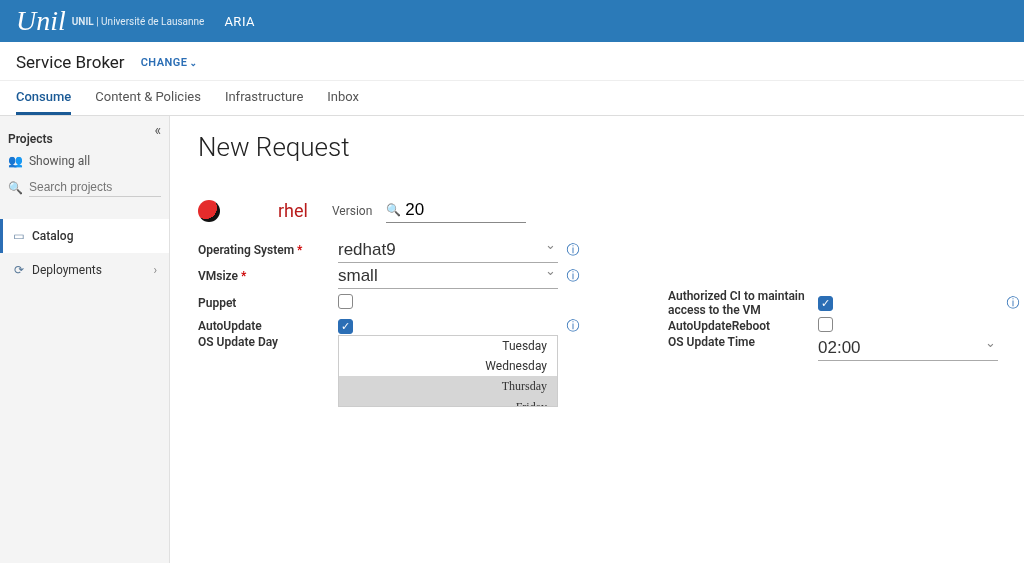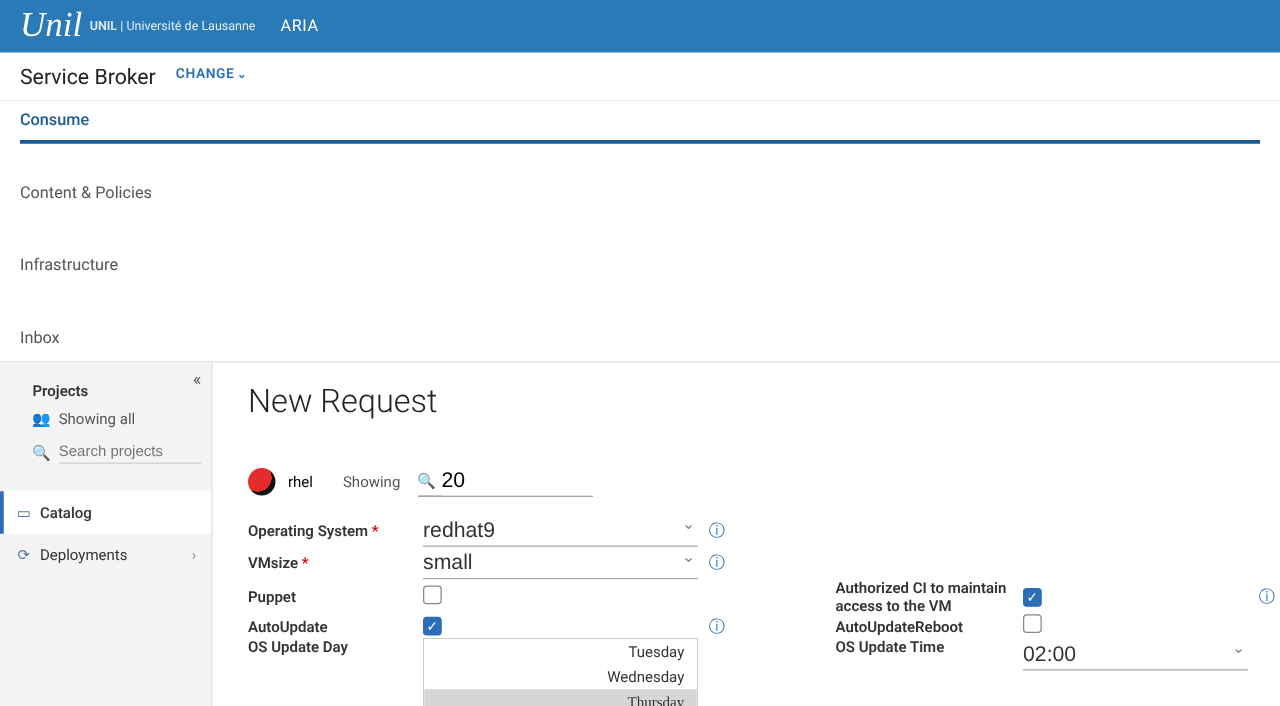--- a/index.html
+++ b/index.html
@@ -4,49 +4,49 @@
 <style>
 * { box-sizing: border-box; margin: 0; padding: 0; }
 body { font-family: -apple-system, BlinkMacSystemFont, "Segoe UI", Roboto, Helvetica, Arial, sans-serif; font-size: 13px; color: #333; background: #fff; width: 1024px; height: 565px; overflow: hidden; }
 
 .top-banner { background: #2b7ab8; color: #fff; height: 42px; display: flex; align-items: center; padding: 0 16px; }
 .logo-script { font-family: cursive; font-size: 28px; font-style: italic; margin-right: 6px; line-height: 1; }
 .logo-sub { font-size: 10px; opacity: 0.85; margin-right: 20px; text-align: right; }
 .logo-sub b { font-weight: 600; }
 .product-name { font-size: 13px; letter-spacing: 0.5px; }
 
-.context-bar { display: flex; padding: 10px 16px 8px; border-bottom: 1px solid #eee; }
+.context-bar { display: flex; align-items: center; padding: 10px 16px 8px; border-bottom: 1px solid #eee; }
 .context-title { font-size: 17px; font-weight: 400; color: #222; margin-right: 16px; }
 .change-link { color: #2b6eb5; font-size: 11px; font-weight: 600; letter-spacing: 0.5px; cursor: pointer; }
 .chev { font-size: 9px; margin-left: 2px; }
 
-.tab-bar { display: flex; padding: 0 16px; border-bottom: 1px solid #ddd; gap: 24px; flex-direction: column; }
+.tab-bar { display: flex; padding: 0 16px; border-bottom: 1px solid #ddd; gap: 24px; }
 .tab { padding: 8px 0; font-size: 13px; color: #555; cursor: pointer; border-bottom: 3px solid transparent; }
 .tab.active { color: #1a5a96; border-bottom-color: #1a5a96; font-weight: 500; }
 
 .body-row { display: flex; height: calc(100% - 42px - 40px - 36px); }
 
 .sidebar { width: 170px; background: #f4f4f4; border-right: 1px solid #e0e0e0; position: relative; font-size: 12px; }
 .collapse-handle { position: absolute; top: 6px; right: 8px; color: #555; cursor: pointer; font-size: 14px; }
-.sb-section { padding: 16px 8px 6px; margin-left: 18px; }
+.sb-section { padding: 16px 8px 6px; }
 .sb-heading { font-weight: 600; color: #333; margin-bottom: 8px; }
 .sb-line { display: flex; align-items: center; gap: 6px; color: #555; margin-bottom: 10px; }
 .sb-search { border: none; border-bottom: 1px solid #ccc; background: transparent; width: 100%; padding: 2px 0; font-size: 12px; color: #666; outline: none; }
 .sb-nav { margin-top: 6px; }
 .sb-item { display: flex; align-items: center; justify-content: space-between; padding: 10px 12px; color: #333; cursor: pointer; }
 .sb-item.active { background: #fff; border-left: 3px solid #2b6eb5; font-weight: 500; padding-left: 9px; }
 .sb-item .ico { width: 14px; text-align: center; color: #5a7a9a; margin-right: 6px; }
 .sb-item .leftgrp { display: flex; align-items: center; }
 
 .main { flex: 1; padding: 16px 28px 28px 28px; overflow: auto; position: relative; }
 .page-title { font-size: 26px; font-weight: 300; color: #222; margin-bottom: 36px; }
 
 .item-header { display: flex; align-items: center; gap: 10px; margin-bottom: 14px; }
 .rh-icon { width: 22px; height: 22px; border-radius: 50%; background: radial-gradient(circle at 35% 35%, #e52b2b 0 55%, #111 56% 100%); }
-.item-name { font-size: 12px; color: #000000; margin-right: 14px; }
+.item-name { font-size: 18px; color: #b91c1c; margin-right: 14px; margin-left: 48px; }
 .ver-label { font-size: 12px; color: #555; margin-right: 4px; }
 .ver-search { display: flex; align-items: center; border-bottom: 1px solid #888; width: 140px; }
 .ver-search input { border: none; outline: none; font-size: 17px; width: 100%; padding: 2px 0; }
 .mag { font-size: 12px; color: #555; margin-right: 4px; cursor: pointer; }
 
 .inner-tabs { display: flex; gap: 28px; margin: 10px 0 22px; border-bottom: 1px solid #eee; }
 .inner-tab { padding: 8px 0; font-size: 13px; color: #666; cursor: pointer; border-bottom: 2px solid transparent; margin-bottom: -1px; }
 .inner-tab.active { color: #222; border-bottom-color: #2b6eb5; font-weight: 500; }
 
 .form-grid { display: grid; grid-template-columns: 140px 220px 30px 80px 150px 180px 30px; align-items: center; }
@@ -119,21 +119,21 @@
       </div>
     </div>
   </div>
 
   <div class="main">
     <div class="page-title">New Request</div>
 
     <div class="item-header">
       <div class="rh-icon"></div>
       <span class="item-name">rhel</span>
-      <span class="ver-label">Showing</span>
+      <span class="ver-label">Version</span>
       <div class="ver-search">
         <span class="mag">🔍</span>
         <input value="20" style="">
       </div>
     </div>
 
 
     <div class="form-grid">
 
       <div class="flabel"><span>Operating System</span> <span class="req">*</span></div>

